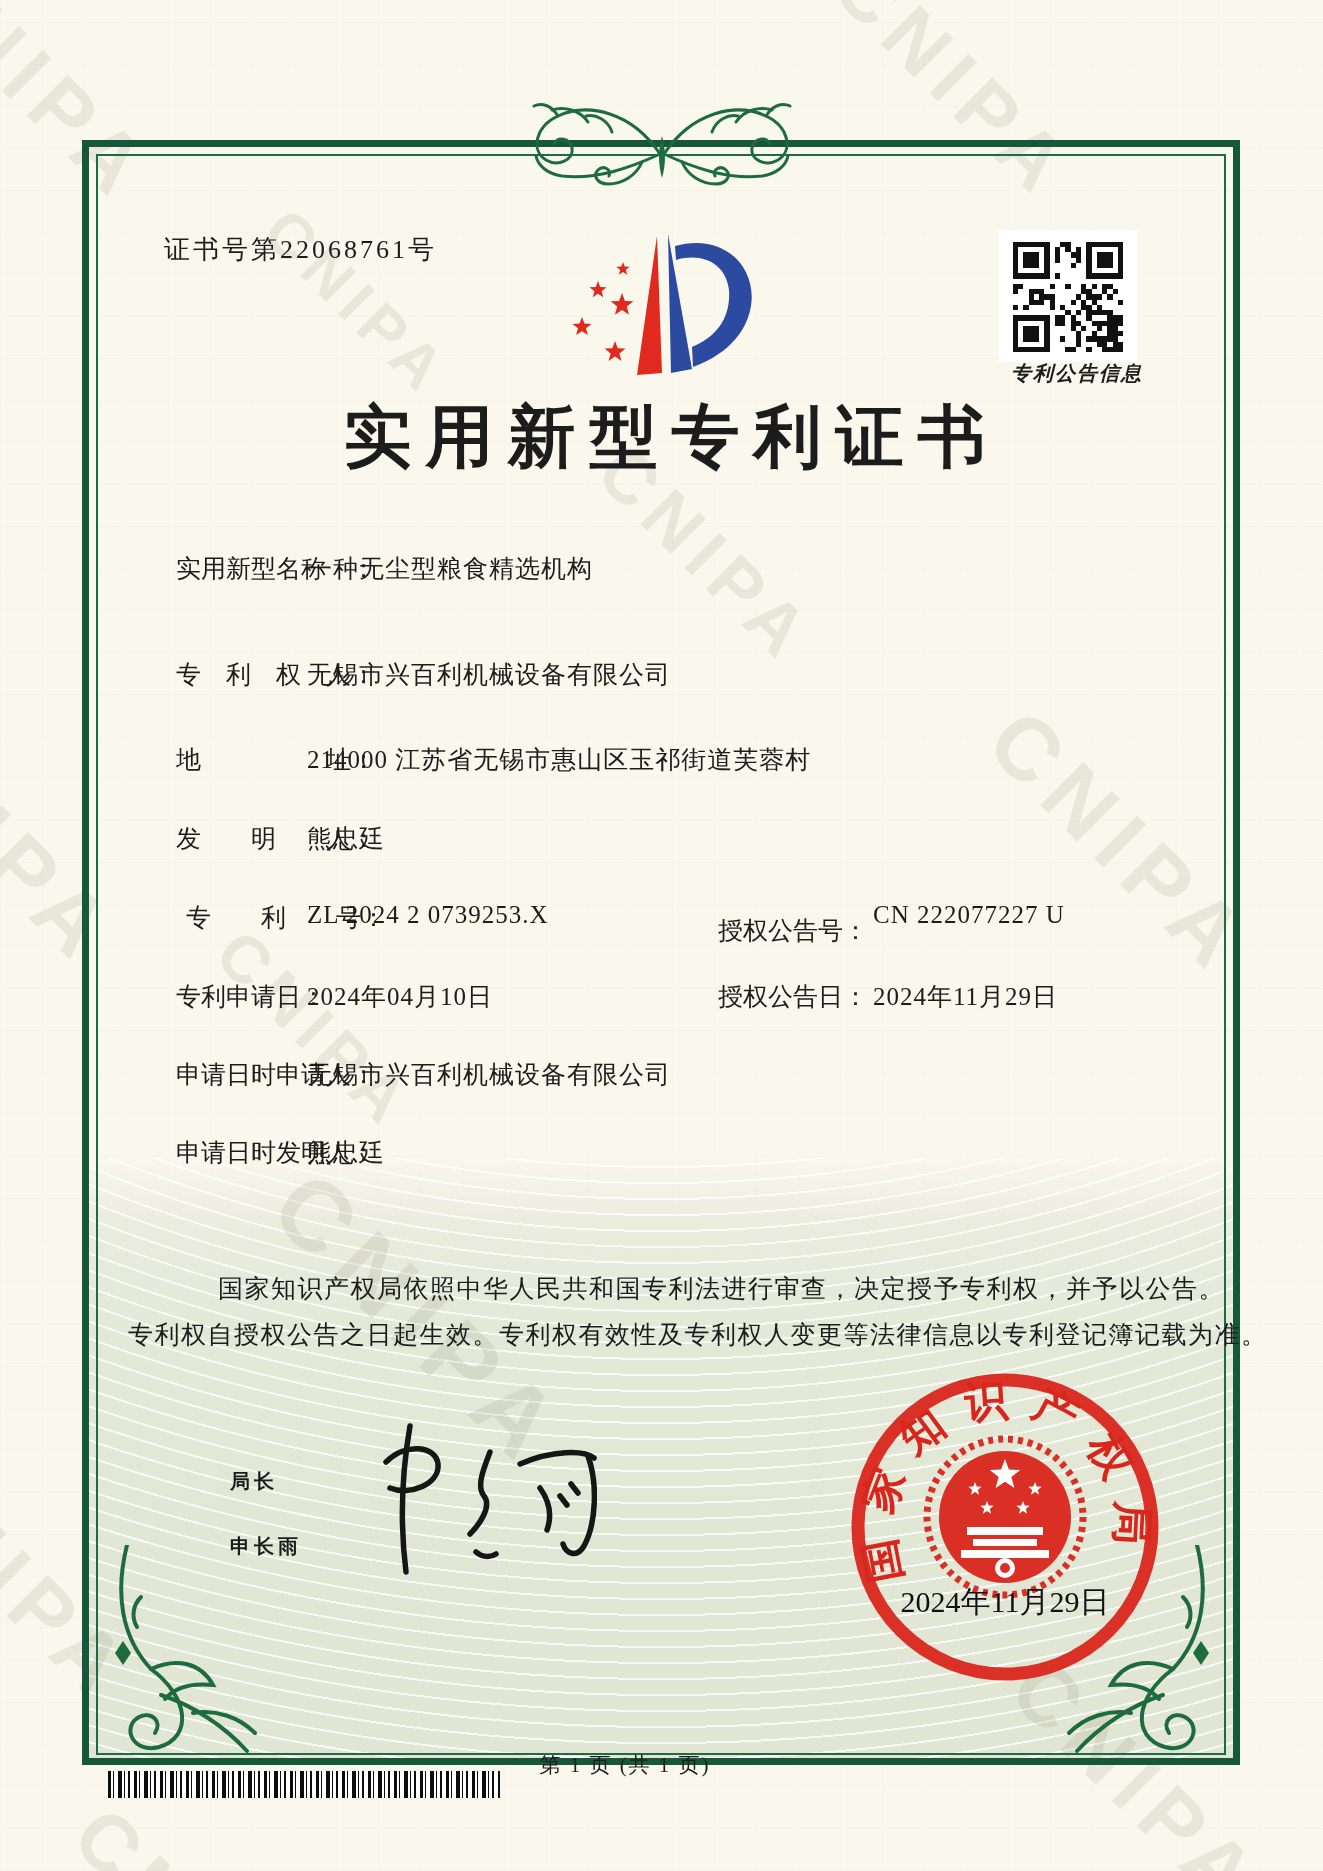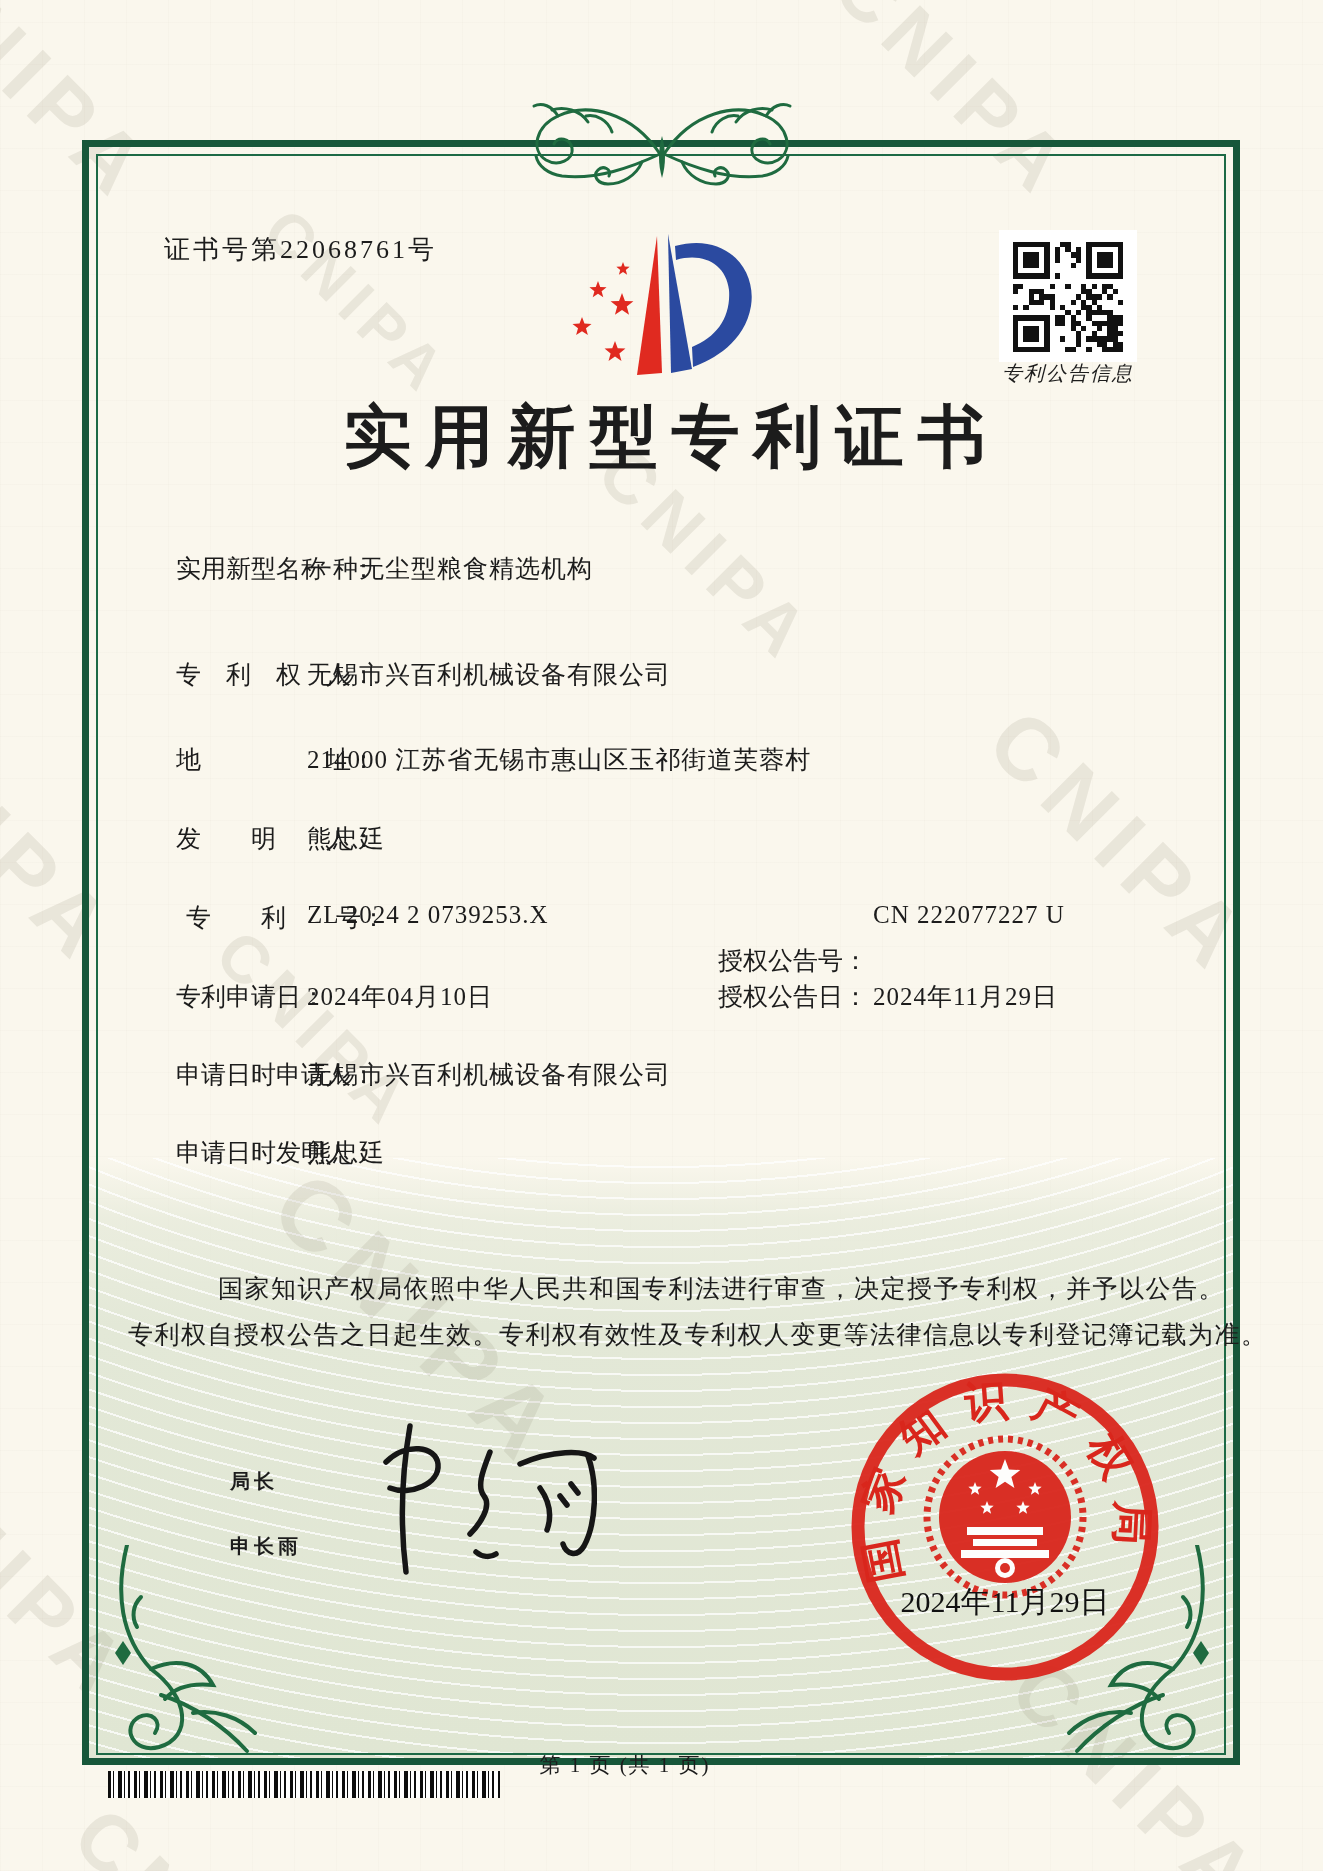--- a/index.html
+++ b/index.html
@@ -23,22 +23,22 @@
   
   .certno{position:absolute;left:164px;top:232px;font-size:26px;letter-spacing:3px;}
   .title{position:absolute;left:0;top:392px;width:1323px;text-align:center;
          font-size:68px;font-weight:bold;letter-spacing:14px;padding-left:10px;}
   .row-label{position:absolute;font-size:25px;white-space:nowrap;}
   .row-value{position:absolute;font-size:25px;white-space:nowrap;letter-spacing:1px;text-align:right;}
   .stmt{position:absolute;font-size:25px;letter-spacing:1.5px;white-space:nowrap;}
   .officer{position:absolute;left:183px;font-family:Liberation Sans, sans-serif;
            font-size:20px;font-weight:600;letter-spacing:4px;margin-left:47px;}
   .qrbox{position:absolute;left:999px;top:230px;width:138px;height:132px;background:#fff;}
-  .qrcap{position:absolute;left:993px;top:360px;width:150px;text-align:center;
-         font-size:20px;letter-spacing:2px;font-style:italic;}
+  .qrcap{position:absolute;left:993px;top:360px;width:150px;text-align:right;
+         font-size:20px;letter-spacing:2px;font-style:italic;font-weight:bold;}
   .footer-page{position:absolute;left:0;top:1703px;width:1250px;text-align:center;font-size:21px;letter-spacing:2px;margin-top:48px;}
   .barcode{position:absolute;left:108px;top:1771px;width:392px;height:27px;background:#fff;
      background-image:repeating-linear-gradient(90deg,#0d0d0d 0 3px,#fff 3px 5px,#0d0d0d 5px 6px,#fff 6px 10px,
         #0d0d0d 10px 14px,#fff 14px 16px,#0d0d0d 16px 17px,#fff 17px 20px,#0d0d0d 20px 22px,#fff 22px 26px);}
   .seal-date{font-family:"Liberation Serif", serif;font-size:30px;fill:#111;}
   .seal-ring-text{font-size:43px;font-weight:bold;fill:#d9261c;letter-spacing:20px;
                   font-family:"Liberation Serif", serif;}
 </style>
 </head>
 <body>
@@ -249,21 +249,21 @@
 
   <div class="row-label" style="left:176px;top:743px;">地　　　　　址：</div>
   <div class="row-value" style="left:307px;top:743px;">214000 江苏省无锡市惠山区玉祁街道芙蓉村</div>
 
   <div class="row-label" style="left:176px;top:822px;">发　　明　　人：</div>
   <div class="row-value" style="left:307px;top:822px;">熊忠廷</div>
 
   <div class="row-label" style="left:176px;top:901px;margin-left:10px;">专　　利　　号：</div>
   <div class="row-value" style="left:307px;top:901px;">ZL 2024 2 0739253.X</div>
 
-  <div class="row-label" style="left:718px;top:944px;">授权公告号：</div>
+  <div class="row-label" style="left:718px;top:914px;">授权公告号：</div>
   <div class="row-value" style="left:873px;top:901px;">CN 222077227 U</div>
 
   <div class="row-label" style="left:176px;top:980px;">专利申请日：</div>
   <div class="row-value" style="left:307px;top:980px;">2024年04月10日</div>
 
   <div class="row-label" style="left:718px;top:980px;">授权公告日：</div>
   <div class="row-value" style="left:873px;top:980px;">2024年11月29日</div>
 
   <div class="row-label" style="left:176px;top:1058px;font-family:Liberation Serif, serif;">申请日时申请人：</div>
   <div class="row-value" style="left:307px;top:1058px;">无锡市兴百利机械设备有限公司</div>

